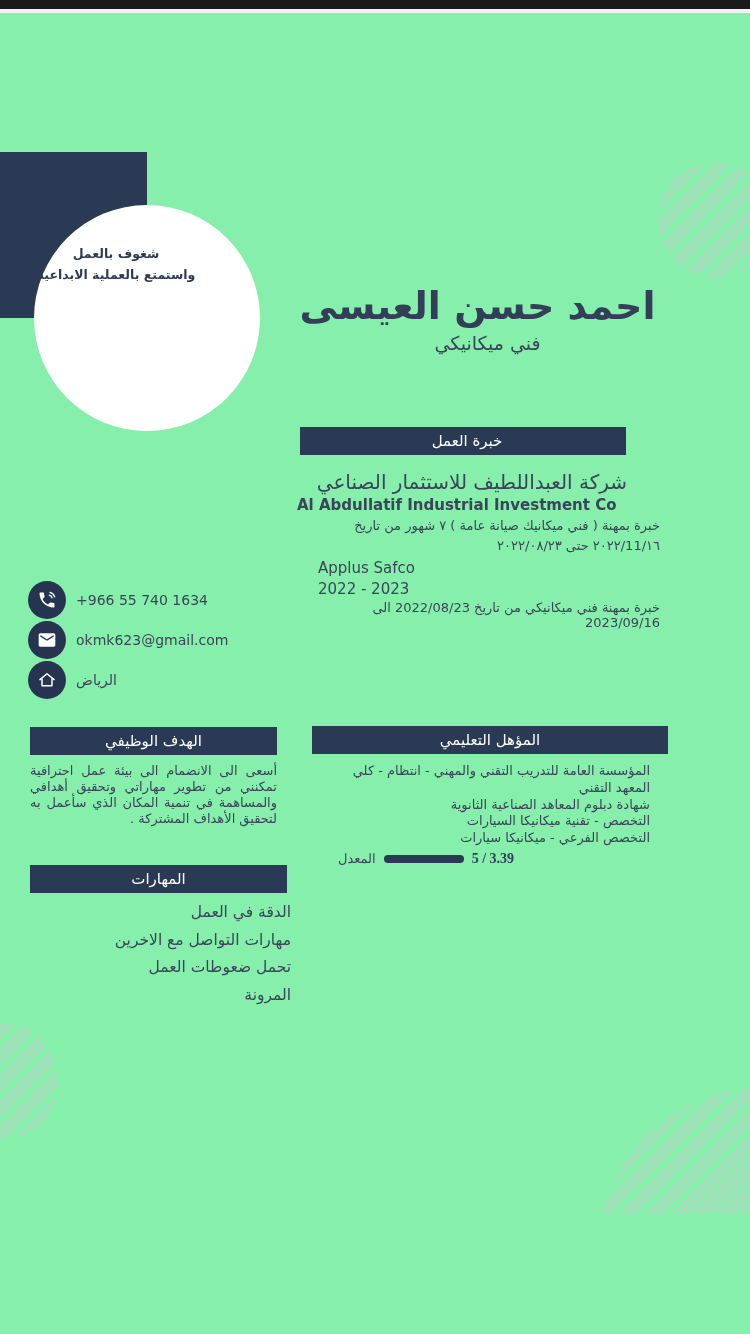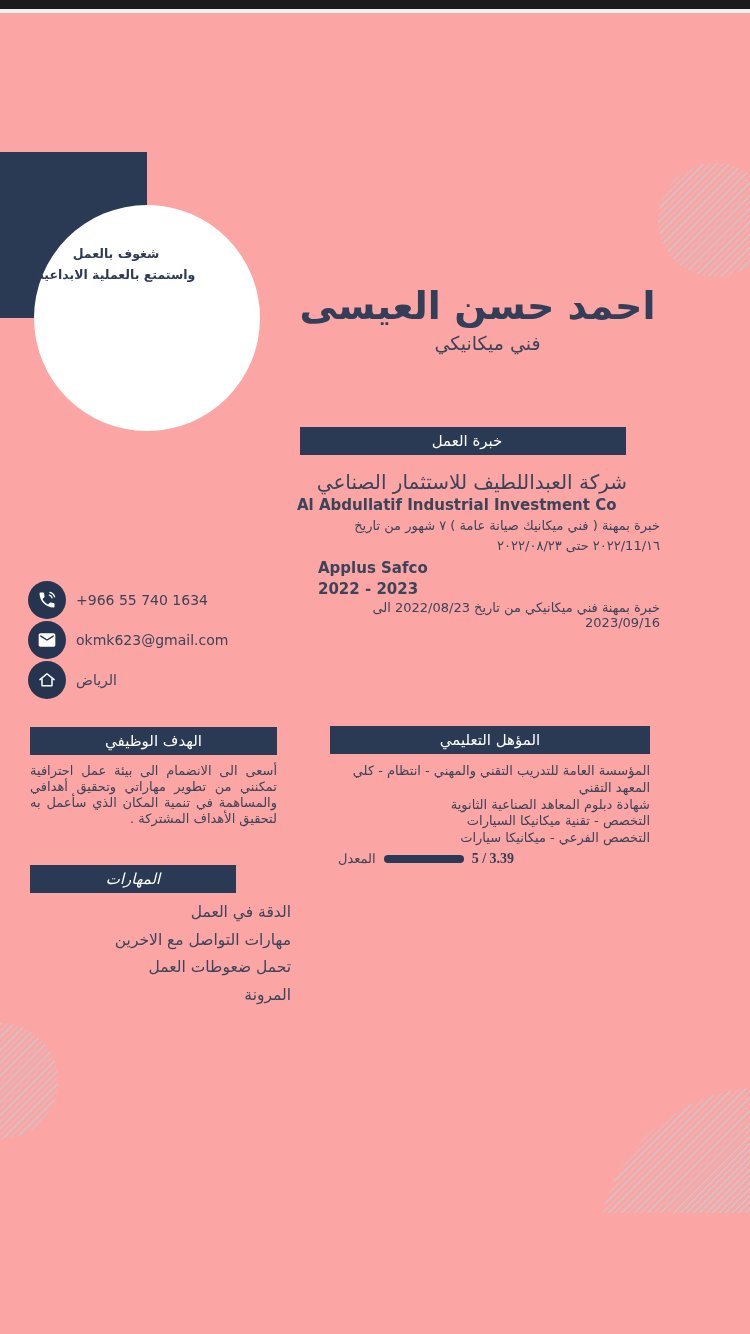--- a/index.html
+++ b/index.html
@@ -1,17 +1,17 @@
 <!DOCTYPE html>
 <html lang="ar"><head>
 <meta charset="utf-8">
 <style>
   html,body{margin:0;padding:0;background:#ffffff;}
   .screen{
-    position:relative;width:750px;height:1334px;overflow:hidden;background:#fca5a5;
+    position:relative;width:750px;height:1334px;overflow:hidden;background:#86efac;
     font-family:"DejaVu Sans","Liberation Sans",sans-serif;color:#3b4458;
   }
   
   .statusbar{position:absolute;left:0;top:0;width:750px;height:9px;background:#1a1a1c;}
   .statusline{position:absolute;left:0;top:9px;width:750px;height:4px;background:#f1f1f3;}
 
   
   .corner-shape{position:absolute;left:0;top:152px;width:147px;height:166px;background:#2b3a54;}
   .corner-cut{position:absolute;left:34px;top:53px;width:226px;height:226px;background:#ffffff;border-radius:50%;}
   .motto{position:absolute;left:36px;top:243px;width:160px;text-align:center;
@@ -29,31 +29,31 @@
   .name{position:absolute;left:295px;top:284px;width:365px;text-align:center;
         font-size:38px;font-weight:700;color:#333e58;direction:rtl;white-space:nowrap;}
   .job-title{position:absolute;left:295px;top:332px;width:385px;text-align:center;
         font-size:19px;color:#3b4458;direction:rtl;}
 
   
   .sec-bar{position:absolute;height:28px;background:#2b3a54;color:#ffffff;
            display:flex;align-items:center;justify-content:center;font-size:15px;direction:rtl;}
   .bar-exp{left:300px;top:427px;width:318px;padding-left:8px;}
   .bar-obj{left:30px;top:727px;width:247px;}
-  .bar-edu{left:330px;top:726px;width:320px;}
-  .bar-skl{left:30px;top:865px;width:206px;font-style:italic;}
+  .bar-edu{left:312px;top:726px;width:356px;}
+  .bar-skl{left:30px;top:865px;width:257px;}
 
   
   .company{position:absolute;left:297px;top:470px;width:330px;}
   .company-ar{direction:rtl;text-align:right;font-size:20px;color:#3b4458;}
   .company-en{direction:ltr;text-align:left;font-size:15px;font-weight:700;color:#3b4458;margin-top:2px;}
   .exp-p1{position:absolute;left:300px;top:516px;width:360px;direction:rtl;text-align:right;
           font-size:13px;line-height:20px;color:#3b4458;}
   .employer2{position:absolute;left:318px;top:558px;direction:ltr;text-align:left;
-          font-size:15px;font-weight:700;color:#3b4458;line-height:21px;}
+          font-size:15px;font-weight:400;color:#3b4458;line-height:21px;}
   .exp-p2{position:absolute;left:300px;top:600px;width:360px;direction:rtl;text-align:right;
           font-size:13px;color:#3b4458;}
 
   
   .contact{position:absolute;left:28px;top:581px;width:260px;}
   .contact-row{display:flex;align-items:center;height:38px;margin-bottom:2px;}
   .c-icon{width:38px;height:38px;border-radius:50%;background:#263450;flex:0 0 38px;
           display:flex;align-items:center;justify-content:center;}
   .c-label{margin-left:10px;font-size:14px;color:#3b4458;}
 

